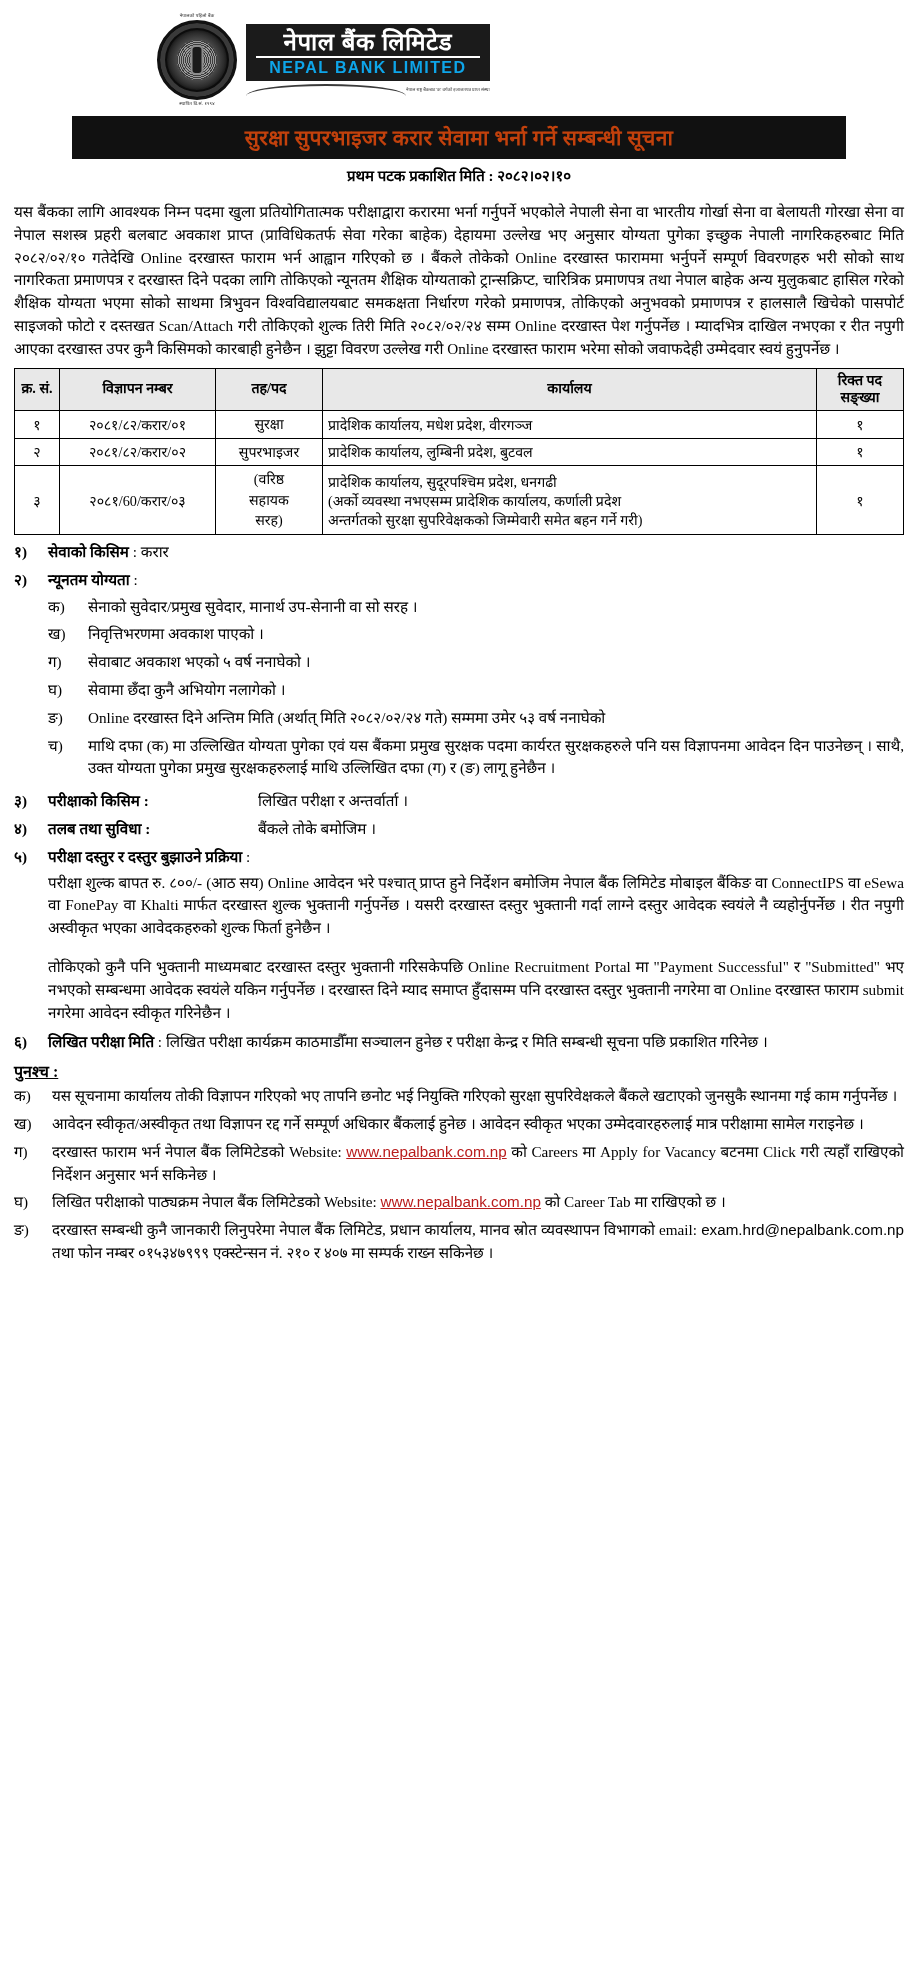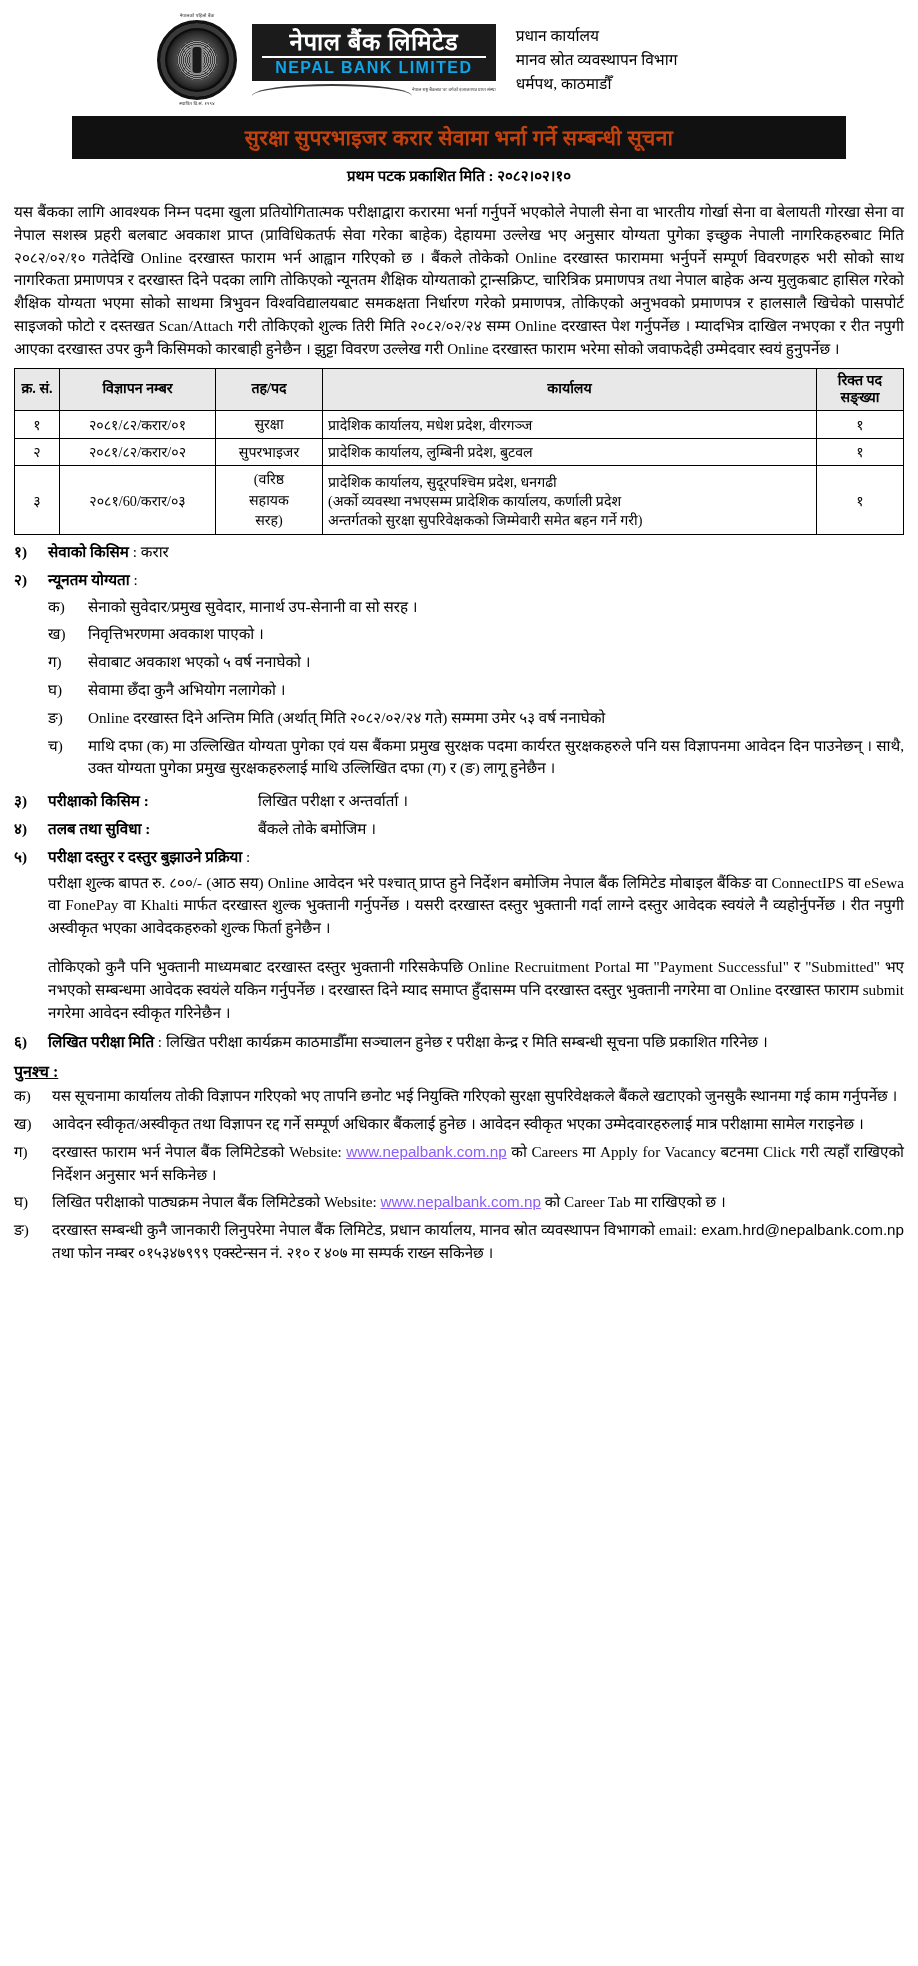--- a/index.html
+++ b/index.html
@@ -27,21 +27,21 @@
   .header {
     display: flex;
     align-items: center;
     justify-content: flex-start;
     padding: 6px 0 2px 140px;
     gap: 16px;
   }
   .logo-wrap {
     display: flex;
     align-items: center;
-    gap: 12px;
+    gap: 6px;
   }
   .seal {
     width: 86px;
     height: 96px;
     display: flex;
     flex-direction: column;
     align-items: center;
     justify-content: center;
   }
   .seal .top-txt, .seal .bot-txt {
@@ -234,21 +234,21 @@
     display: flex;
     align-items: flex-start;
     margin-bottom: 5px;
     font-size: 15.2px;
     line-height: 1.5;
   }
   ol.post-list > li > .mk { flex: 0 0 38px; }
   ol.post-list > li > .bd { flex: 1 1 auto; text-align: justify; }
 
   a.link, .link {
-    color: #8b5cf6;
+    color: #b91c1c;
     text-decoration: underline;
     font-family: "Liberation Sans", sans-serif;
   }
 </style>
 </head>
 <body>
 
 <div id="page">
 
   <div class="header">
@@ -264,25 +264,20 @@
             <div class="np">नेपाल बैंक लिमिटेड</div>
             <div class="rule"></div>
             <div class="en">NEPAL BANK LIMITED</div>
           </div>
           <div style="display:flex;justify-content:space-between;align-items:center;">
             <div class="swoosh"></div>
             <div class="logo-tagline">नेपाल राष्ट्र बैंकबाट 'क' वर्गको इजाजतपत्र प्राप्त संस्था</div>
           </div>
         </div>
       </div>
-    </div>
-    <div class="office-lines">
-      <div>प्रधान कार्यालय</div>
-      <div>मानव स्रोत व्यवस्थापन विभाग</div>
-      <div>धर्मपथ, काठमाडौँ</div>
     </div>
   </div>
 
   <div class="title-bar">सुरक्षा सुपरभाइजर करार सेवामा भर्ना गर्ने सम्बन्धी सूचना</div>
   <div class="pub-date">प्रथम पटक प्रकाशित मिति : २०८२।०२।१०</div>
 
   <p class="para">यस बैंकका लागि आवश्यक निम्न पदमा खुला प्रतियोगितात्मक परीक्षाद्वारा करारमा भर्ना गर्नुपर्ने भएकोले नेपाली सेना वा भारतीय गोर्खा सेना वा बेलायती गोरखा सेना वा नेपाल सशस्त्र प्रहरी बलबाट अवकाश प्राप्त (प्राविधिकतर्फ सेवा गरेका बाहेक) देहायमा उल्लेख भए अनुसार योग्यता पुगेका इच्छुक नेपाली नागरिकहरुबाट मिति २०८२/०२/१० गतेदेखि Online दरखास्त फाराम भर्न आह्वान गरिएको छ । बैंकले तोकेको Online दरखास्त फाराममा भर्नुपर्ने सम्पूर्ण विवरणहरु भरी सोको साथ नागरिकता प्रमाणपत्र र दरखास्त दिने पदका लागि तोकिएको न्यूनतम शैक्षिक योग्यताको ट्रान्सक्रिप्ट, चारित्रिक प्रमाणपत्र तथा नेपाल बाहेक अन्य मुलुकबाट हासिल गरेको शैक्षिक योग्यता भएमा सोको साथमा त्रिभुवन विश्वविद्यालयबाट समकक्षता निर्धारण गरेको प्रमाणपत्र, तोकिएको अनुभवको प्रमाणपत्र र हालसालै खिचेको पासपोर्ट साइजको फोटो र दस्तखत Scan/Attach गरी तोकिएको शुल्क तिरी मिति २०८२/०२/२४ सम्म Online दरखास्त पेश गर्नुपर्नेछ । म्यादभित्र दाखिल नभएका र रीत नपुगी आएका दरखास्त उपर कुनै किसिमको कारबाही हुनेछैन । झुट्टा विवरण उल्लेख गरी Online दरखास्त फाराम भरेमा सोको जवाफदेही उम्मेदवार स्वयं हुनुपर्नेछ ।</p>
 
   <table class="vac">
     <thead>

